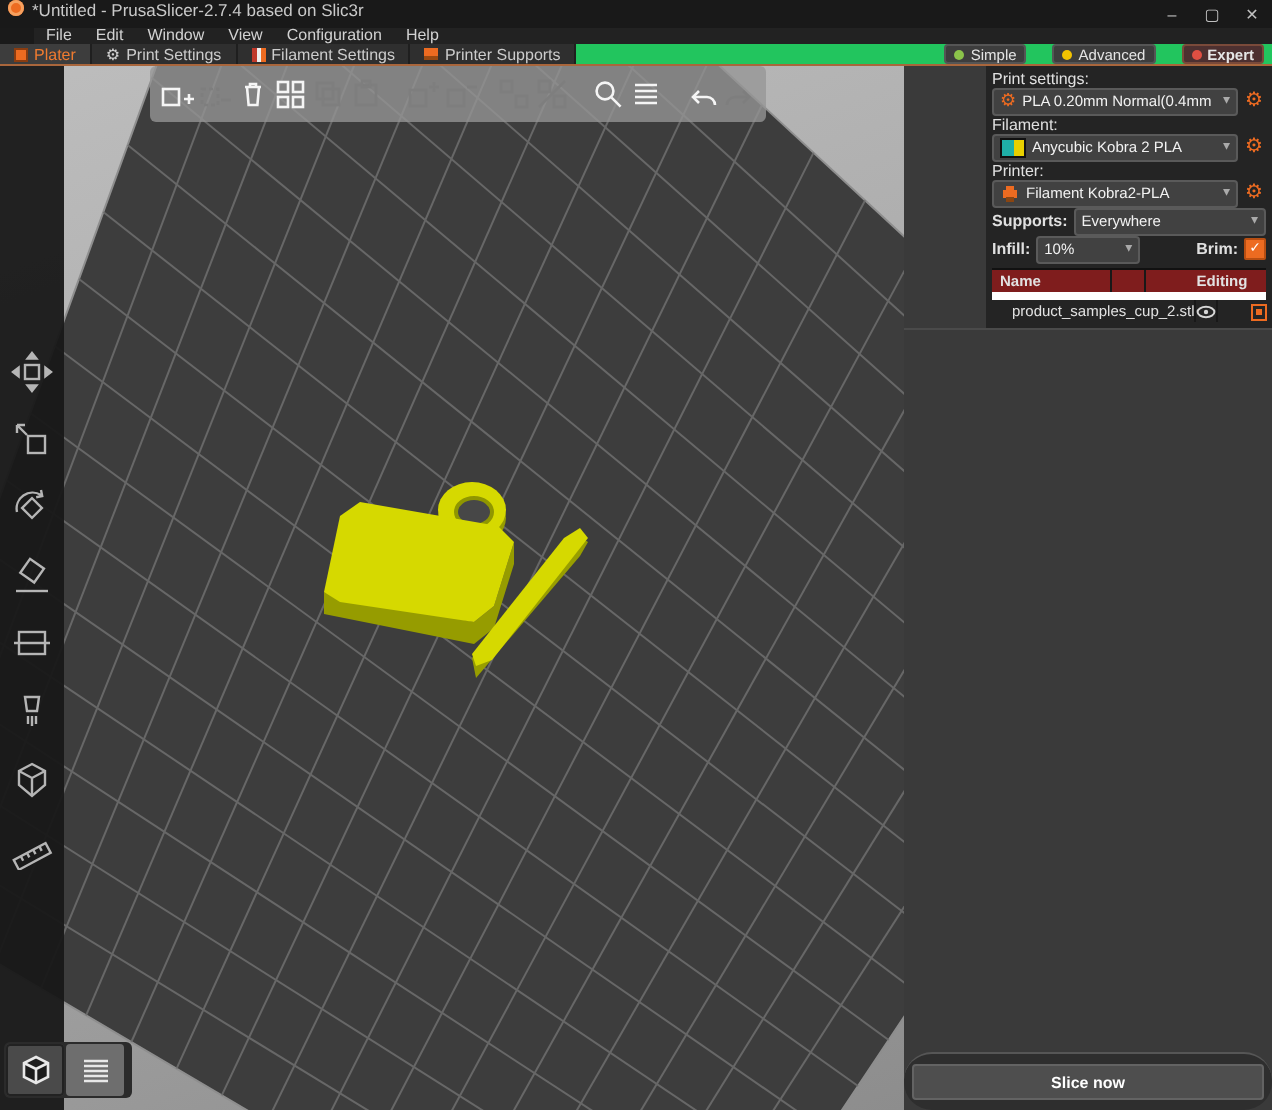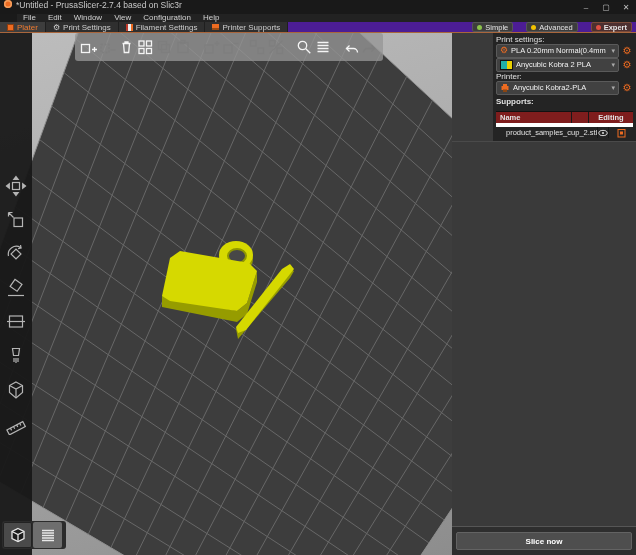--- a/index.html
+++ b/index.html
@@ -12,21 +12,21 @@
             box-shadow:inset 0 0 0 1.5px #f5a05f;}
   .title-text{font-size:8.5px;color:#c9c9c9;white-space:nowrap;}
   .win-controls{margin-left:auto;display:flex;align-items:center;height:100%;}
   .win-btn{width:20px;height:100%;display:flex;align-items:center;justify-content:center;
            color:#c0c0c0;font-size:8px;}
   
   .menubar{position:absolute;left:17px;top:14px;width:636px;height:8px;background:#222222;
            display:flex;align-items:center;}
   .menu-item{font-size:8px;line-height:8px;color:#d2d2d2;padding:0 6px;}
   
-  .tabbar{position:absolute;left:0;top:22px;width:636px;height:10px;background:#4c1d95;
+  .tabbar{position:absolute;left:0;top:22px;width:636px;height:10px;background:#22c55e;
           border-bottom:1px solid #a9663c;display:flex;align-items:stretch;}
   .tab{display:flex;align-items:center;gap:3px;padding:0 7px;font-size:8px;color:#cccccc;
        border-right:1px solid #1f1f1f;background:#2f2f2f;}
   .tab.active{background:#3d3d3d;color:#ef7b30;}
   .tab-ico{width:7px;height:7px;display:inline-block;}
   .ico-plater{background:#ED6B21;box-shadow:inset 0 0 0 1px #8a3c10;}
   .ico-gear{width:auto;height:auto;color:#cfcfcf;font-size:8px;line-height:7px;}
   .ico-filament{background:linear-gradient(90deg,#c0392b 0 33%,#eee 33% 66%,#ED6B21 66% 100%);}
   .ico-printer{background:#ED6B21;height:6px;box-shadow:inset 0 -2px 0 #9a4a12;}
   .modes{margin-left:auto;display:flex;align-items:center;gap:13px;padding-right:4px;}
@@ -76,25 +76,25 @@
             display:flex;align-items:center;justify-content:center;}
   .checkbox::after{content:"✓";font-size:7px;color:#fff;line-height:7px;}
   
   .objtable{margin-top:3px;border-top:1px solid #111;}
   .trow{display:flex;align-items:center;height:11px;}
   .trow.head{background:#7f1d1d;border-bottom:4px solid #ffffff;font-weight:bold;}
   .tcell{font-size:7.5px;color:#e2e2e2;}
   .c-name{flex:1;padding-left:4px;}
   .c-name.indent{padding-left:10px;font-weight:normal;}
   .c-eye{width:16px;display:flex;justify-content:center;border-left:1px solid #181818;height:100%;align-items:center;}
-  .c-edit{width:44px;display:flex;justify-content:center;border-left:1px solid #181818;height:100%;align-items:center;}
+  .c-edit{width:44px;display:flex;justify-content:center;border-left:1px solid #181818;height:100%;align-items:center;padding-left:16px;}
   .trow.head .c-edit{justify-content:center;}
   .panel-rest{flex:1;background:#3a3a3a;border-top:1px solid #4a4a4a;}
   .slicebar{height:28px;background:#2e2e2e;border-top:1px solid #565656;display:flex;
-            align-items:center;justify-content:center;}
+            align-items:center;justify-content:center;border-radius:14px;}
   .slice-btn{width:174px;height:16px;background:#4e4e4e;border:1px solid #636363;border-radius:2px;
              color:#fff;font-size:8px;font-weight:bold;display:flex;align-items:center;justify-content:center;}
 </style>
 </head>
 <body>
 
 <div class="titlebar">
   <span class="app-icon"></span>
   <span class="title-text">*Untitled - PrusaSlicer-2.7.4 based on Slic3r</span>
   <div class="win-controls">
@@ -362,50 +362,65 @@
     <div class="plabel">Print settings:</div>
     <div class="combo-row">
       <div class="combo">
         <span class="combo-ico">⚙</span>
         <span class="val">PLA 0.20mm Normal(0.4mm Nozzle) (modified)</span>
         <span class="chev">▾</span>
       </div>
       <span class="gear-btn">⚙</span>
     </div>
 
+    <div class="plabel">Filament:</div>
     <div class="combo-row">
       <div class="combo">
         <span class="swatch">
           <span style="background: rgb(31, 176, 168);"></span>
           <span style="background: rgb(232, 208, 0);"></span>
         </span>
         <span class="val">Anycubic Kobra 2 PLA</span>
         <span class="chev">▾</span>
       </div>
       <span class="gear-btn">⚙</span>
     </div>
 
     <div class="plabel">Printer:</div>
     <div class="combo-row">
       <div class="combo">
         <svg width="10" height="10">
           <rect x="1.5" y="3" width="7" height="4" fill="#ED6B21"></rect>
           <rect x="3" y="1" width="4" height="2" fill="#ED6B21"></rect>
           <rect x="3" y="6.5" width="4" height="2.5" fill="#8a4512"></rect>
         </svg>
-        <span class="val">Anycubic Kobra2-PLA</span>
+        <span class="val">Filament Kobra2-PLA</span>
         <span class="chev">▾</span>
       </div>
       <span class="gear-btn">⚙</span>
     </div>
 
     <div class="inline-row">
       <span class="plabel">Supports:</span>
-    </div>
-
+      <div class="combo">
+        <span class="val">Everywhere</span>
+        <span class="chev">▾</span>
+      </div>
+    </div>
+
+    <div class="inline-row">
+      <span class="plabel">Infill:</span>
+      <div class="combo small">
+        <span class="val">10%</span>
+        <span class="chev">▾</span>
+      </div>
+      <span style="width:22px"></span>
+      <span class="plabel">Brim:</span>
+      <span class="checkbox"></span>
+    </div>
 
     <div class="objtable">
       <div class="trow head">
         <span class="tcell c-name">Name</span>
         <span class="c-eye"></span>
         <span class="tcell c-edit">Editing</span>
       </div>
       <div class="trow">
         <span class="tcell c-name indent">product_samples_cup_2.stl</span>
         <span class="c-eye">

